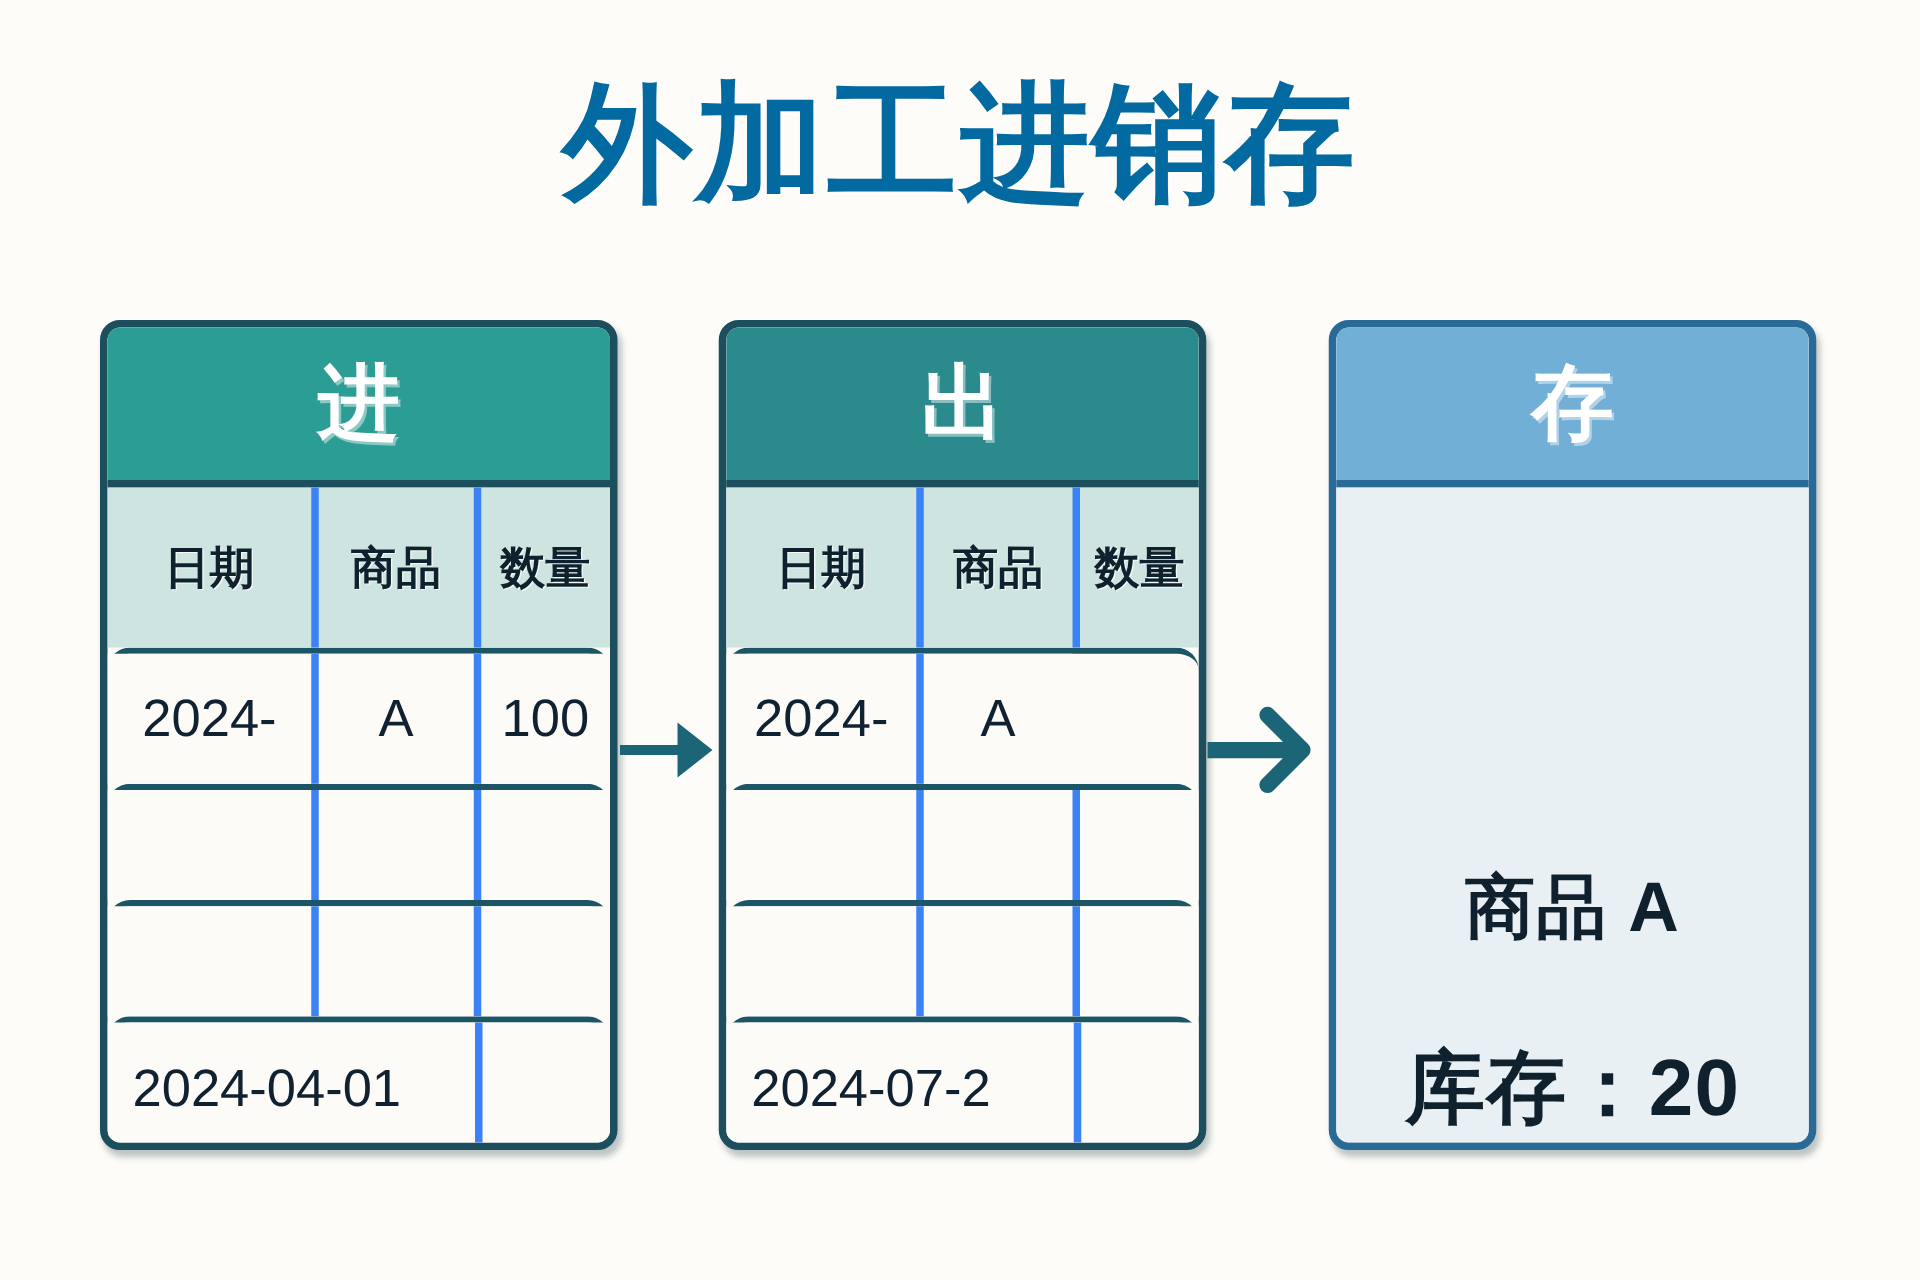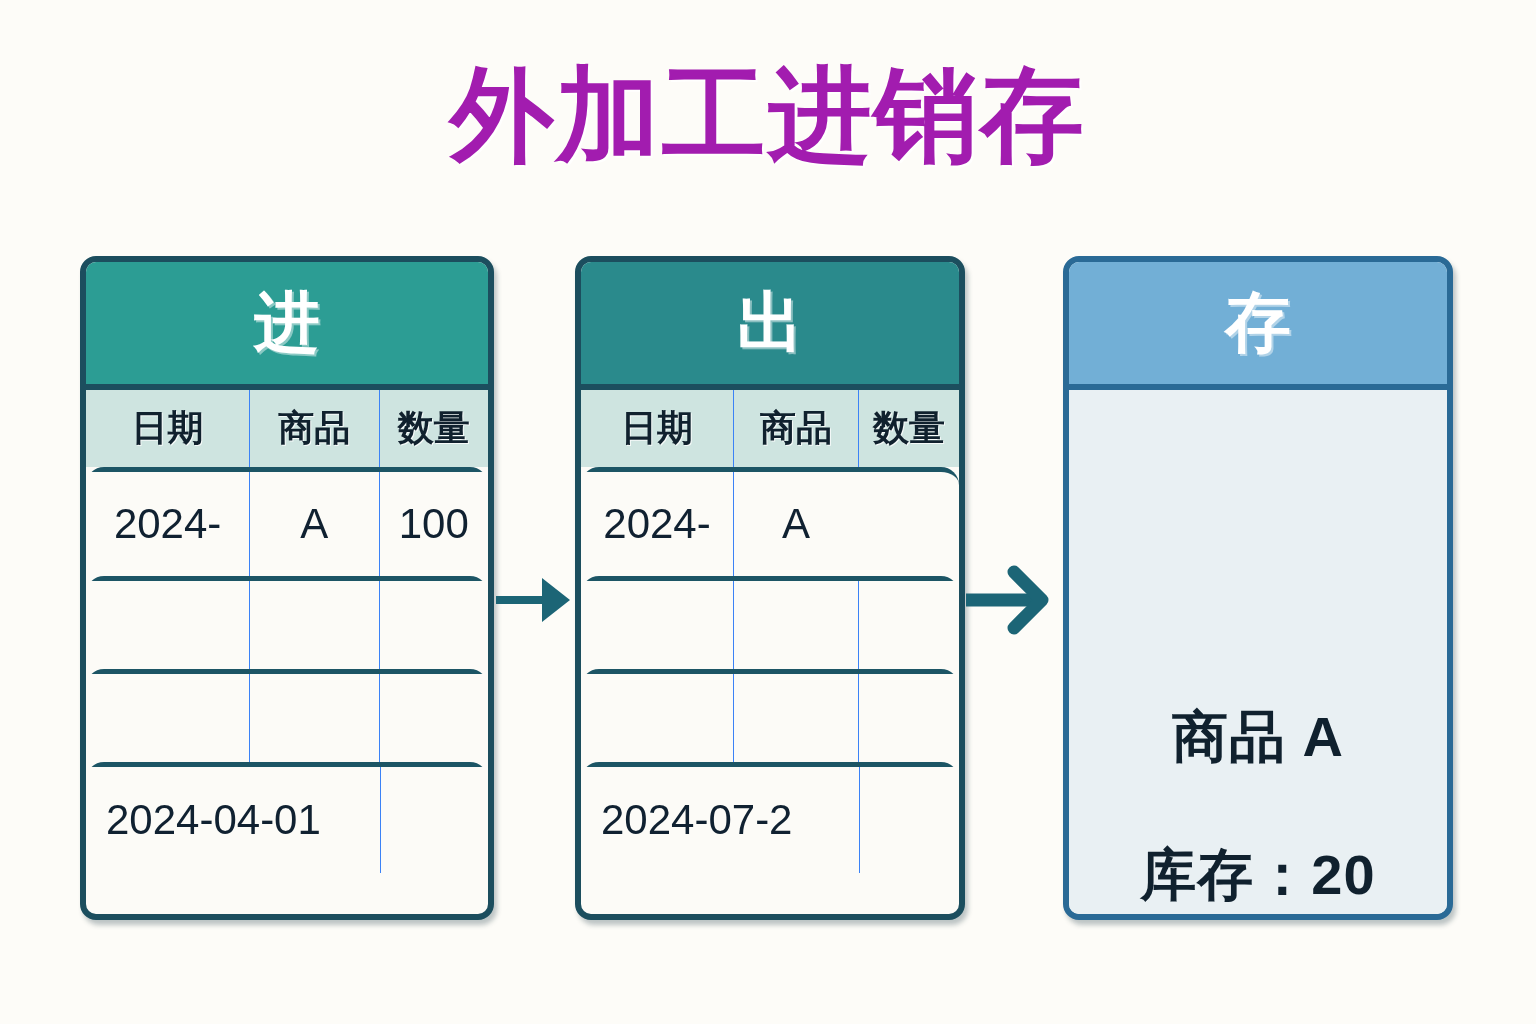--- a/index.html
+++ b/index.html
@@ -18,21 +18,21 @@
   
   .page-title {
     position: absolute;
     left: 0;
     top: 56px;
     width: 1536px;
     text-align: center;
     font-size: 104px;
     line-height: 1.15;
     font-weight: 700;
-    color: #a21caf;
+    color: #0369a1;
     letter-spacing: 2px;
     text-shadow: 2px 2px 0 rgba(255,255,255,0.85);
   }
 
   
   .stage {
     position: absolute;
     left: 0;
     top: 0;
     width: 1536px;
@@ -83,36 +83,36 @@
   }
   .cell {
     box-sizing: border-box;
     display: flex;
     align-items: center;
     justify-content: center;
     overflow: hidden;
     white-space: nowrap;
   }
   .cell + .cell {
-    border-left: 1px solid #3b82f6;
+    border-left: 6px solid #3b82f6;
   }
   .c-date { width: 164px; }
   .c-item { width: 130px; }
   .c-qty  { width: 110px; }
   .c-wide { width: 299px; }     
 
   
   .out .c-date { width: 152px; }
   .out .c-item { width: 125px; }
   .out .c-qty  { width: 101px; }
   .out .c-wide { width: 282px; }
 
   .hdr-row .cell {
     background: #CEE4E0;
-    height: 77px;
+    height: 128px;
     font-size: 36px;
     font-weight: 700;
     color: #10212E;
     text-shadow: 1px 1px 0 rgba(255,255,255,0.8);
     font-family: Liberation Serif, serif;
   }
   .data-row .cell {
     background: #FCFBF7;
     height: 104px;
     font-size: 42px;
@@ -154,21 +154,21 @@
     box-sizing: border-box;
   }
   .stock-line-1 {
     font-size: 56px;
     font-weight: 700;
     color: #10212E;
     letter-spacing: 1px;
   }
   .stock-line-2 {
     margin-top: 62px;
-    font-size: 56px;
+    font-size: 64px;
     font-weight: 700;
     color: #10212E;
     letter-spacing: 1px;
   }
 
   
   .arrow {
     position: absolute;
   }
 </style>

